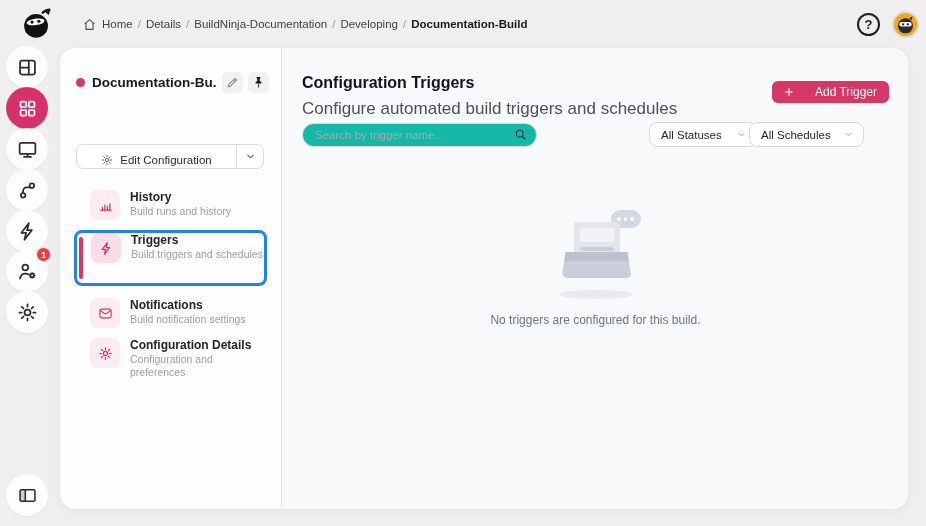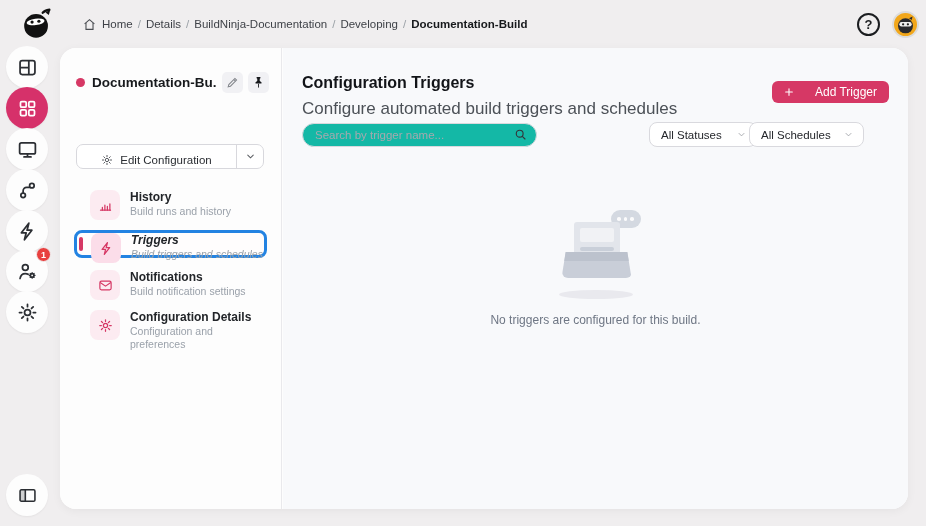--- a/index.html
+++ b/index.html
@@ -37,21 +37,21 @@
   .edit-btn { position:absolute; left:16px; top:96px; width:188px; height:25px; border-radius:7px; background:#fff; border:1px solid #d8d8dd; display:flex; align-items:stretch; font-size:11.5px; color:#2a2d32; }
   .edit-main { flex:1; display:flex; align-items:center; justify-content:center; gap:7px; cursor:pointer;margin-top:7px; }
   .edit-caret { width:27px; border-left:1px solid #d8d8dd; display:flex; align-items:center; justify-content:center; cursor:pointer; }
 
   .menu { position:absolute; left:0; top:142px; width:100%; }
   .menu-item { display:flex; align-items:flex-start; gap:10px; height:32px; margin:0 16px 8px 30px; cursor:pointer; }
   .menu-item .mi-icon { width:30px; height:30px; border-radius:8px; background:#fcebf1; color:#d63865; display:flex; align-items:center; justify-content:center; flex:0 0 auto; }
   .mi-text { line-height:1.25; }
   .mi-label { font-size:12px; font-weight:bold; color:#222529; }
   .mi-desc { font-size:10.5px; color:#9aa1aa; }
-  .menu-item.selected { height:28px; margin:8px 14px 12px 14px; border:3px solid #2383e2; border-radius:8px; background:#fffdfd; padding-left:6px; position:relative; gap:10px;font-style:italic; }
+  .menu-item.selected { height:56px; margin:8px 14px 12px 14px; border:3px solid #2383e2; border-radius:8px; background:#fffdfd; padding-left:6px; position:relative; gap:10px; }
   .menu-item.selected .accent { position:absolute; left:2px; top:4px; bottom:4px; width:4px; border-radius:4px; background:#d63865; }
   .menu-item.selected .mi-icon { margin-left:8px; background:#fbdde9; }
 
   
   .page-title { position:absolute; left:19px; top:26px; font-size:16px; font-weight:bold; color:#121418; }
   .page-sub { position:absolute; left:19px; top:51px; font-size:17px; color:#4c5157; }
   .add-btn { position:absolute; right:19px; top:33px; height:22px; padding:0 12px; border:none; border-radius:6px; background:#d63865; color:#fff; font-size:12px; display:flex; align-items:center; gap:21px; cursor:pointer; font-family:inherit; }
   .search-wrap { position:absolute; left:19px; top:75px; width:235px; height:24px; }
   .search-input { width:100%; height:100%; border:1px solid #d9d9de; border-radius:12px; background:#14b8a6; padding:0 30px 0 12px; font-size:11.5px; color:#333; font-family:inherit; outline:none; }
   .search-input::placeholder { color:#a6a9ae; }

